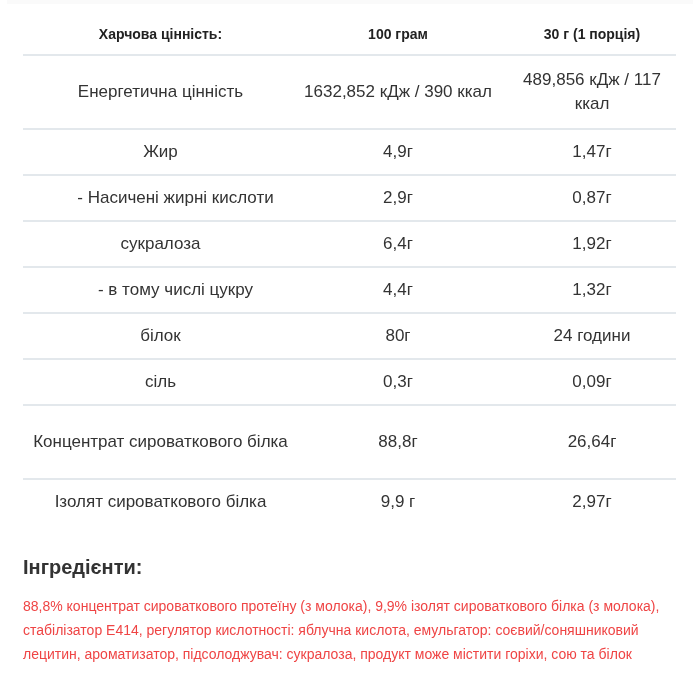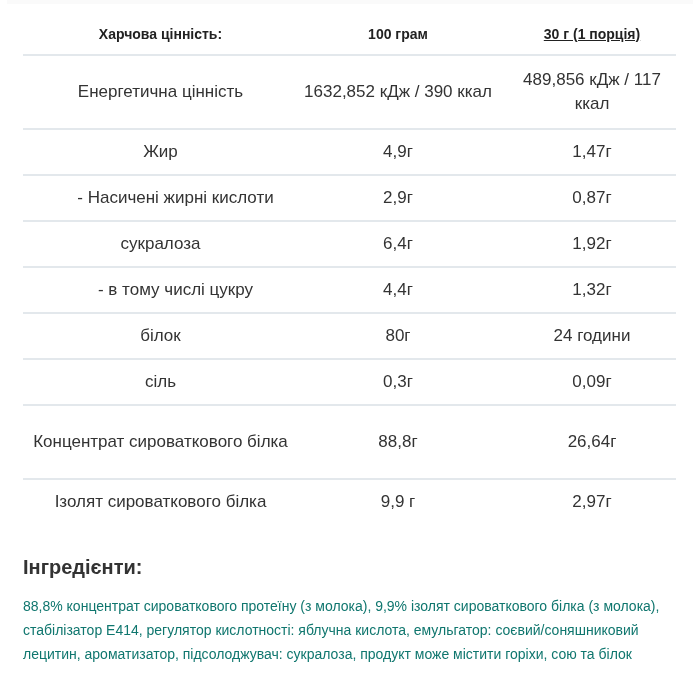--- a/index.html
+++ b/index.html
@@ -51,39 +51,39 @@
       font-size: 17px;
     }
     .nutrition-table tr.tall td {
       height: 72px;
     }
     .nutrition-table tr:last-child td {
       border-bottom: none;
     }
     .col-name { width: 255px; }
     .col-100 { width: 200px; }
-    .col-serv { width: auto; text-decoration: underline; }
+    .col-serv { width: auto; }
     td.sub { padding-left: 40px; }
     .ingredients-title {
       position: absolute;
       left: 23px;
       top: 556px;
       font-size: 20px;
       font-weight: bold;
       color: #333333;
       margin: 0;
     }
     .ingredients-text {
       position: absolute;
       left: 23px;
       top: 594px;
       width: 660px;
       font-size: 14px;
       line-height: 24px;
-      color: #0f766e;
+      color: #ef4444;
       margin: 0;
     }
   </style>
 </head>
 <body>
 
 <div class="top-band"></div>
 
 <table class="nutrition-table">
   <thead>

